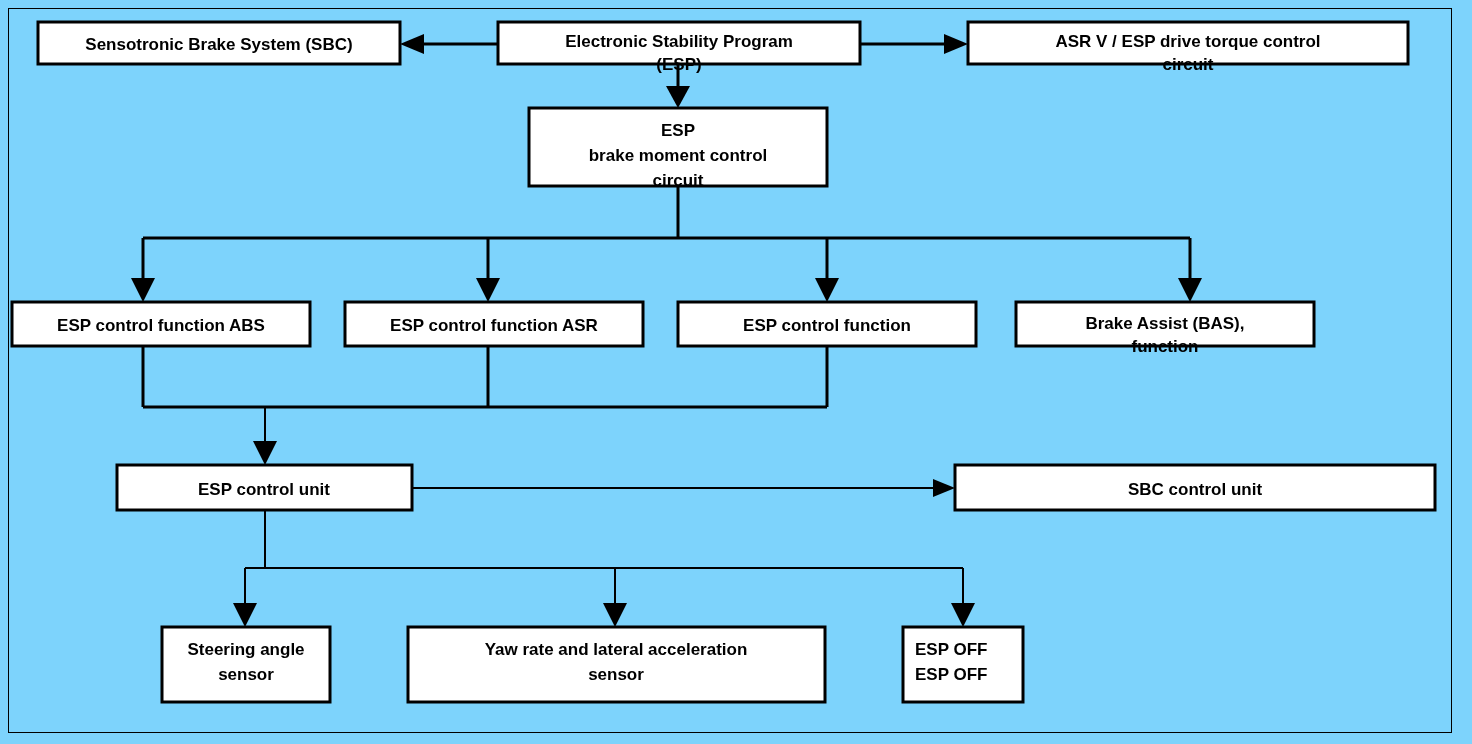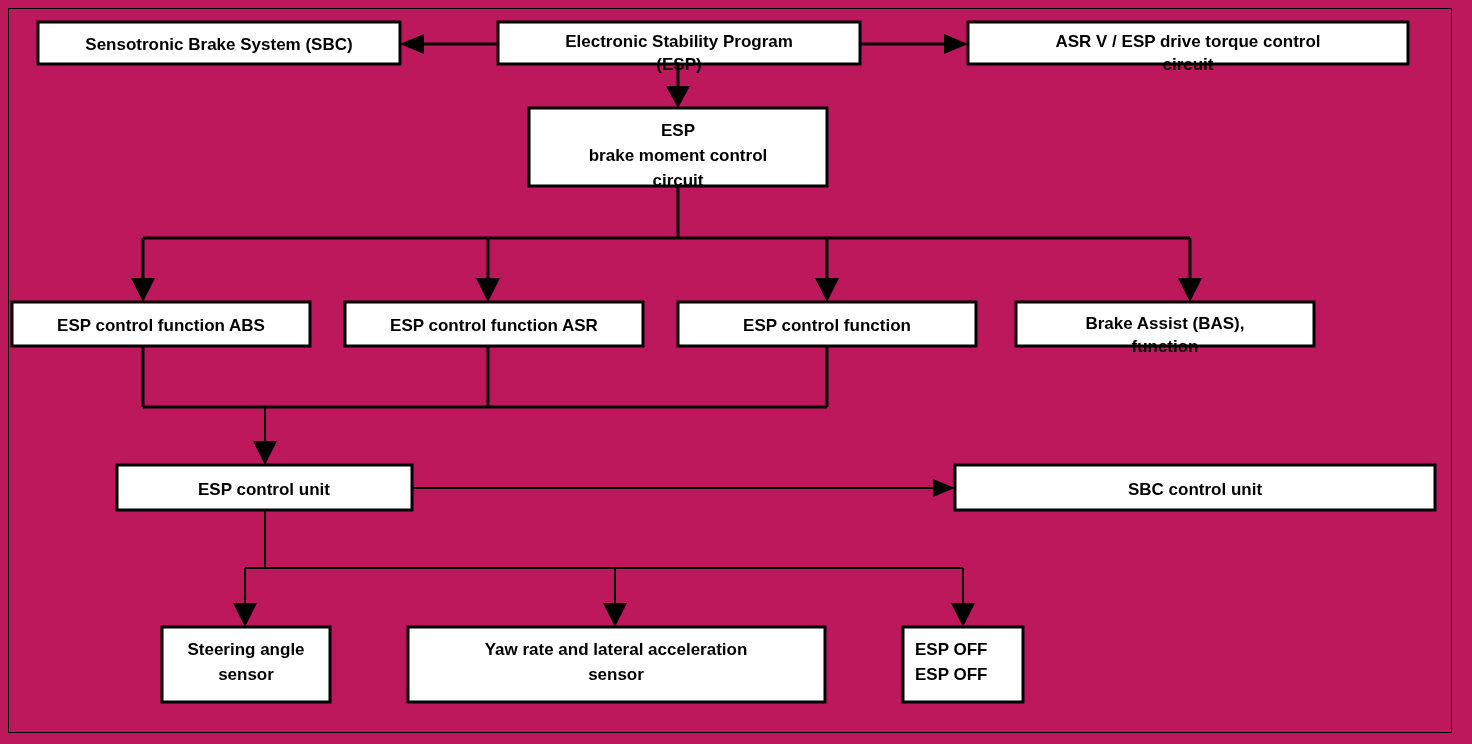--- a/index.html
+++ b/index.html
@@ -7,21 +7,21 @@
     padding: 0;
     background: #ffffff;
   }
   body {
     font-family: "Liberation Sans", sans-serif;
   }
   #page {
     position: relative;
     width: 1472px;
     height: 744px;
-    background: #be185d;
+    background: #7dd3fc;
     overflow: hidden;
   }
   #page-border {
     position: absolute;
     left: 8px;
     top: 8px;
     width: 1444px;
     height: 725px;
     border: 1px solid #000000;
     box-sizing: border-box;

